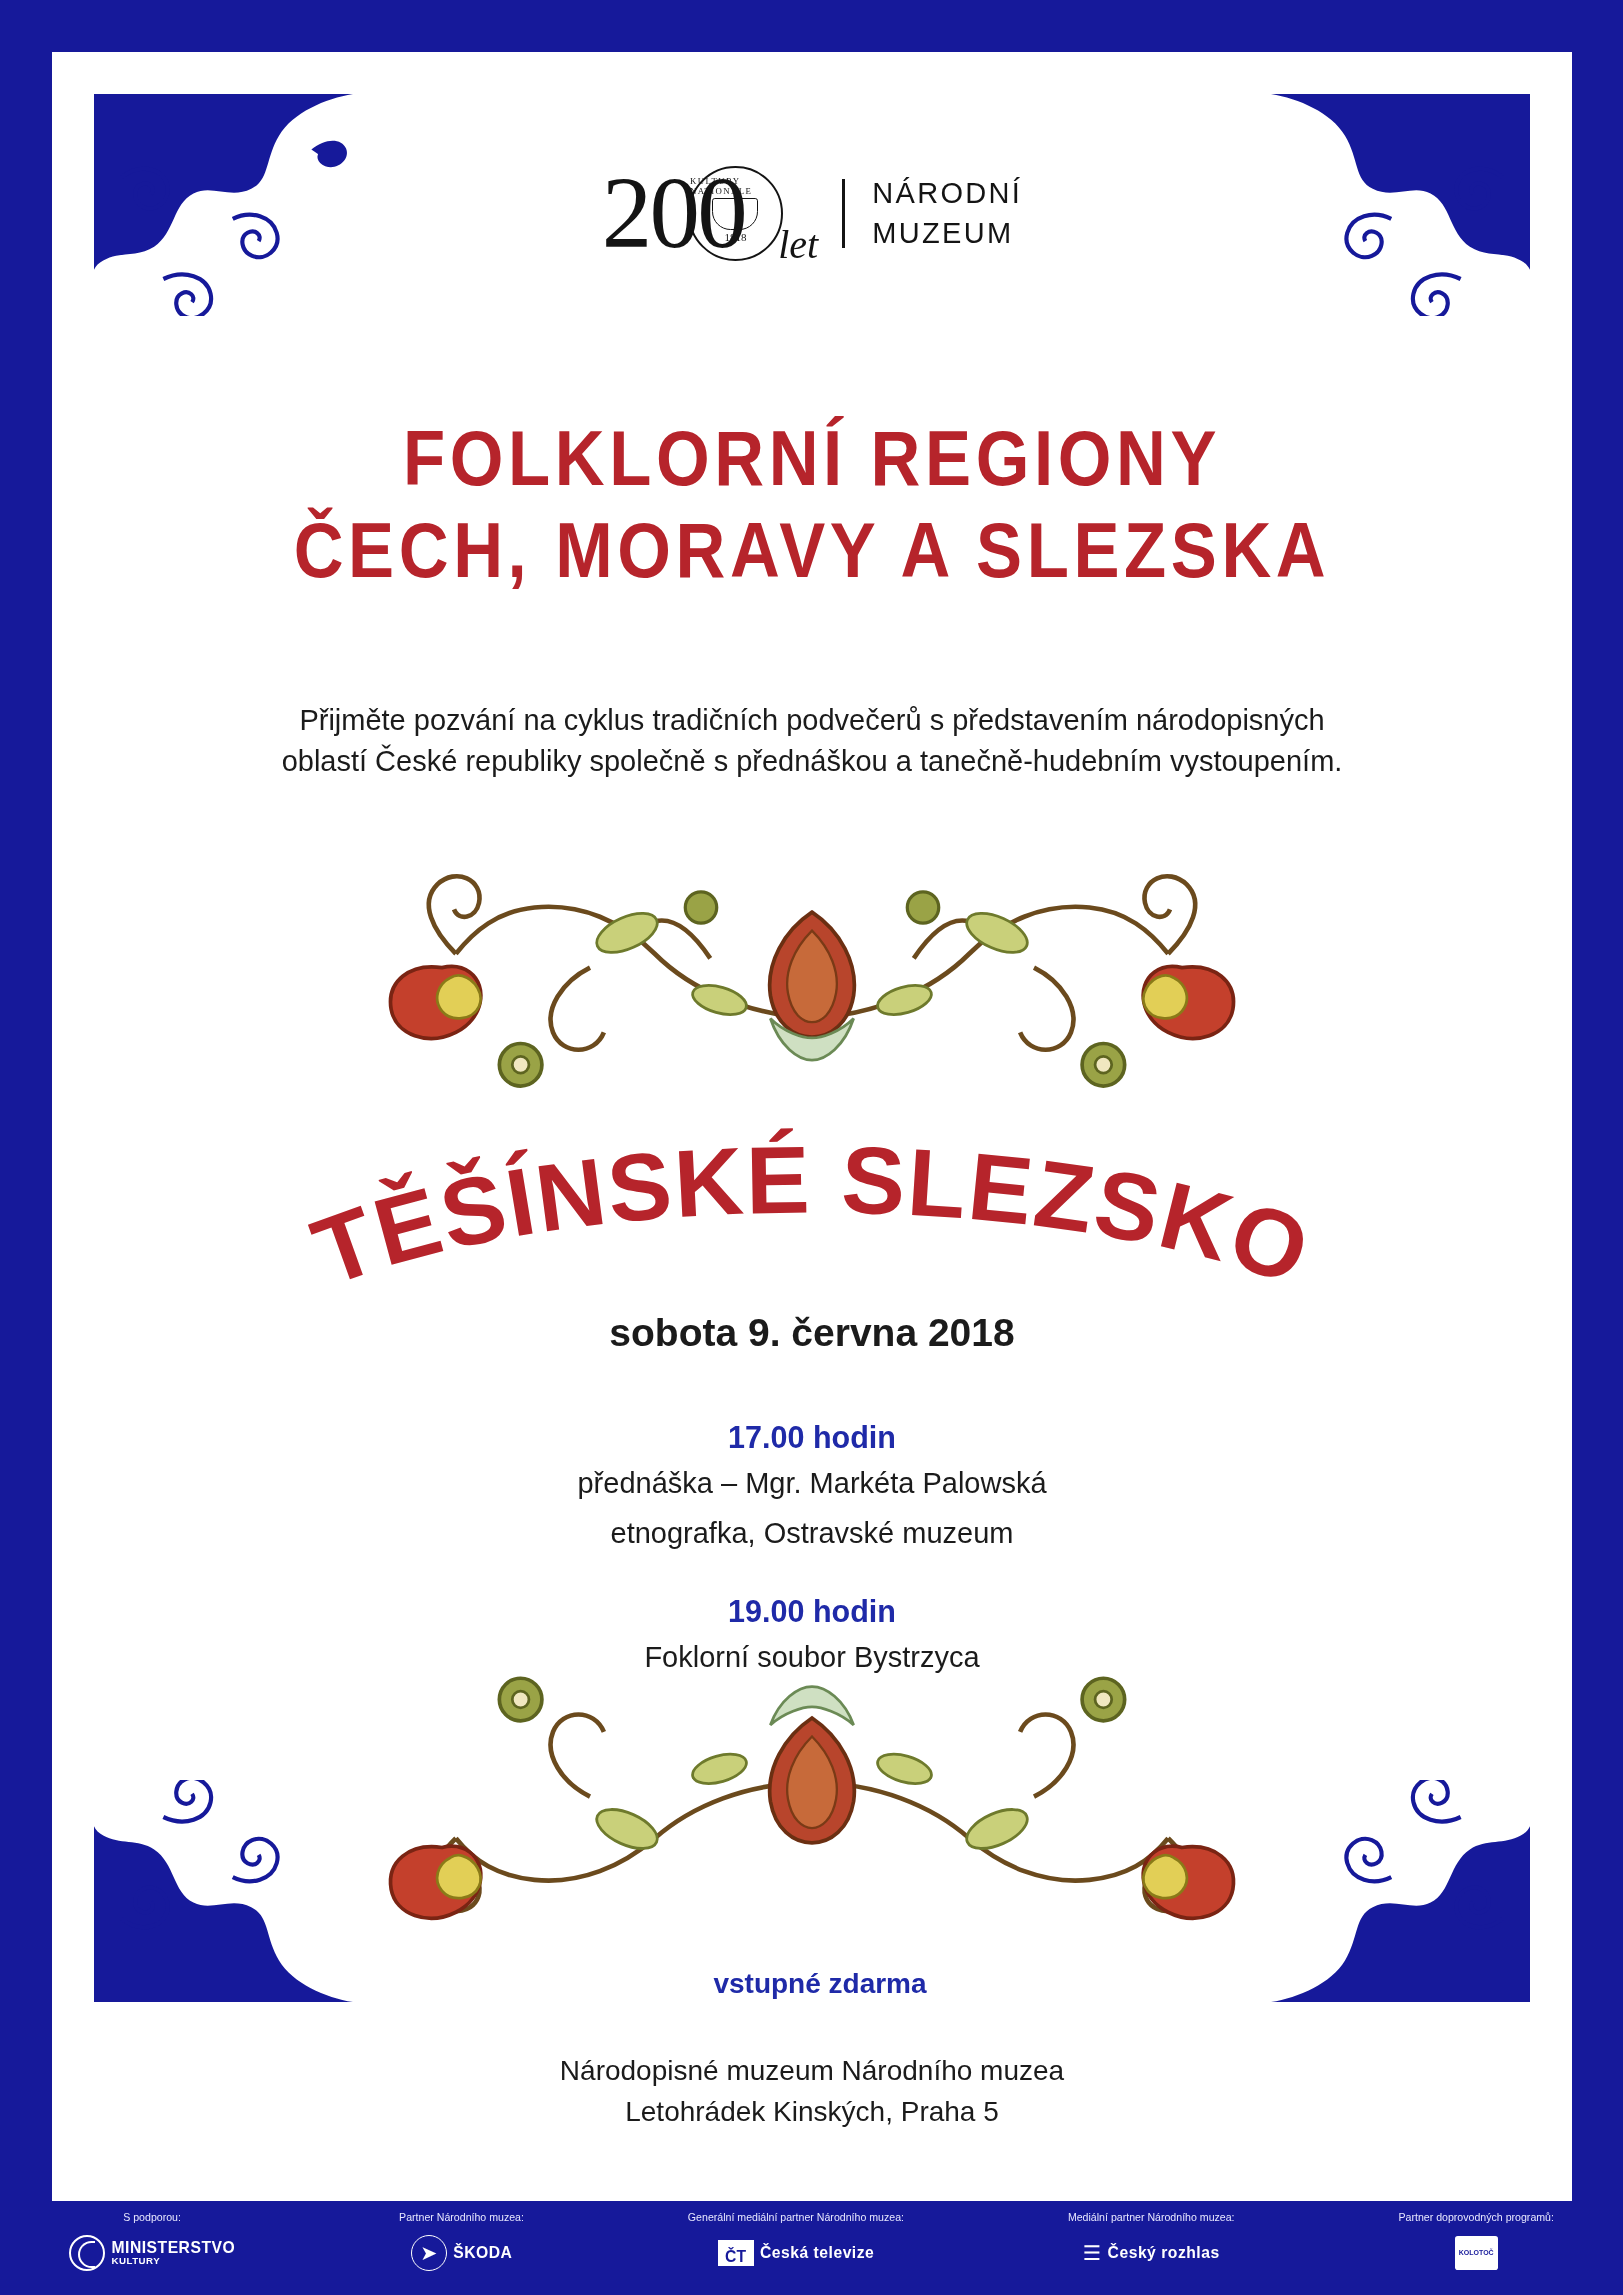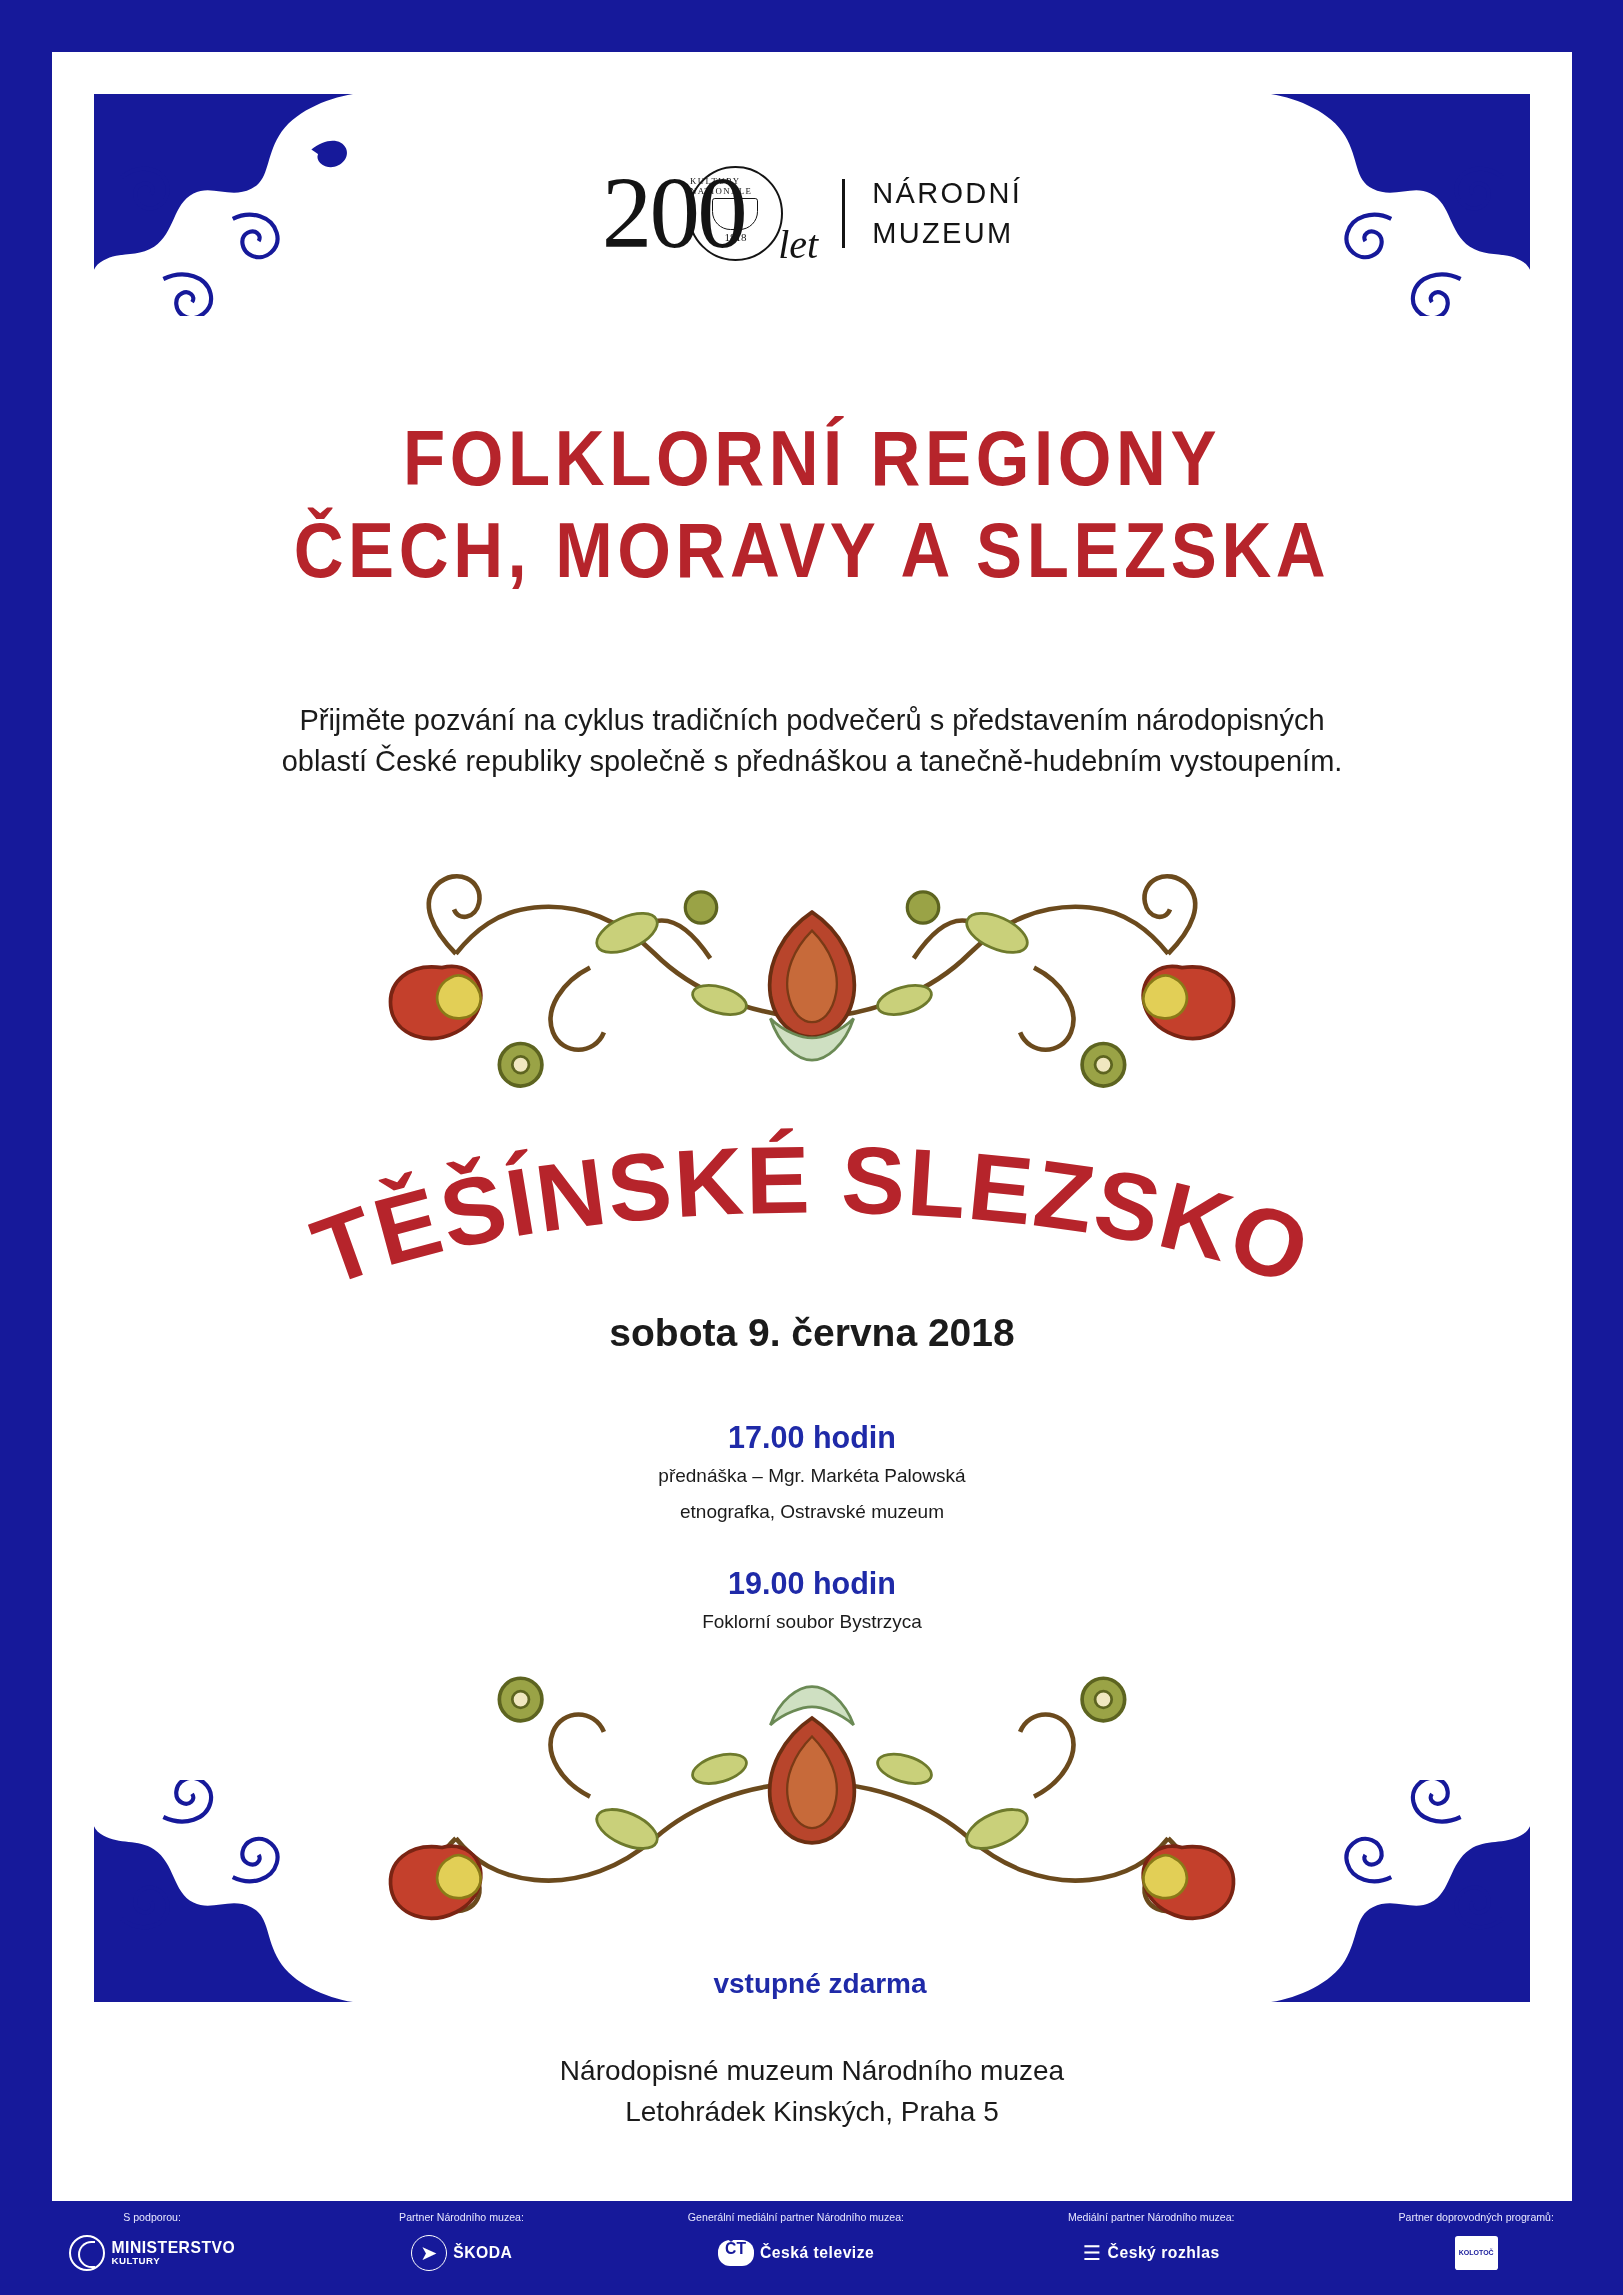--- a/index.html
+++ b/index.html
@@ -204,21 +204,21 @@
     color: #1b1b1b;
   }
   .time {
     font-size: 30.5px;
     font-weight: 700;
     color: #1f2aa8;
     margin-top: 40px;
   }
   .time:first-child { margin-top: 8px; }
   .detail {
-    font-size: 19px;
+    font-size: 29px;
     line-height: 1.42;
     margin-top: 8.3px;
   }
   .free {
     position: absolute;
     left: 16px; right: 0;
     top: 1916px;
     text-align: center;
     font-size: 28px;
     font-weight: 700;
@@ -301,22 +301,22 @@
     display: flex; align-items: center; justify-content: center;
   }
   .skoda-badge span {
     color: #ffffff;
     font-size: 20.4px;
     line-height: 1;
   }
   .ct-badge {
     width: 36px; height: 26px;
     background: #ffffff;
-    border-radius: 12px;
-    display: flex; align-items: flex-start; justify-content: center;
+    border-radius: 0;
+    display: flex; align-items: flex-end; justify-content: center;
   }
   .ct-badge span { color: #16199a; font-size: 15.7px; font-weight: 700; }
   .cro-icon {
     font-size: 20.4px; color: #ffffff; line-height: 1;
   }
   .kolotoc {
     width: 43px; height: 34px;
     background: #ffffff;
     border-radius: 2.8px;
     color: #16199a;

